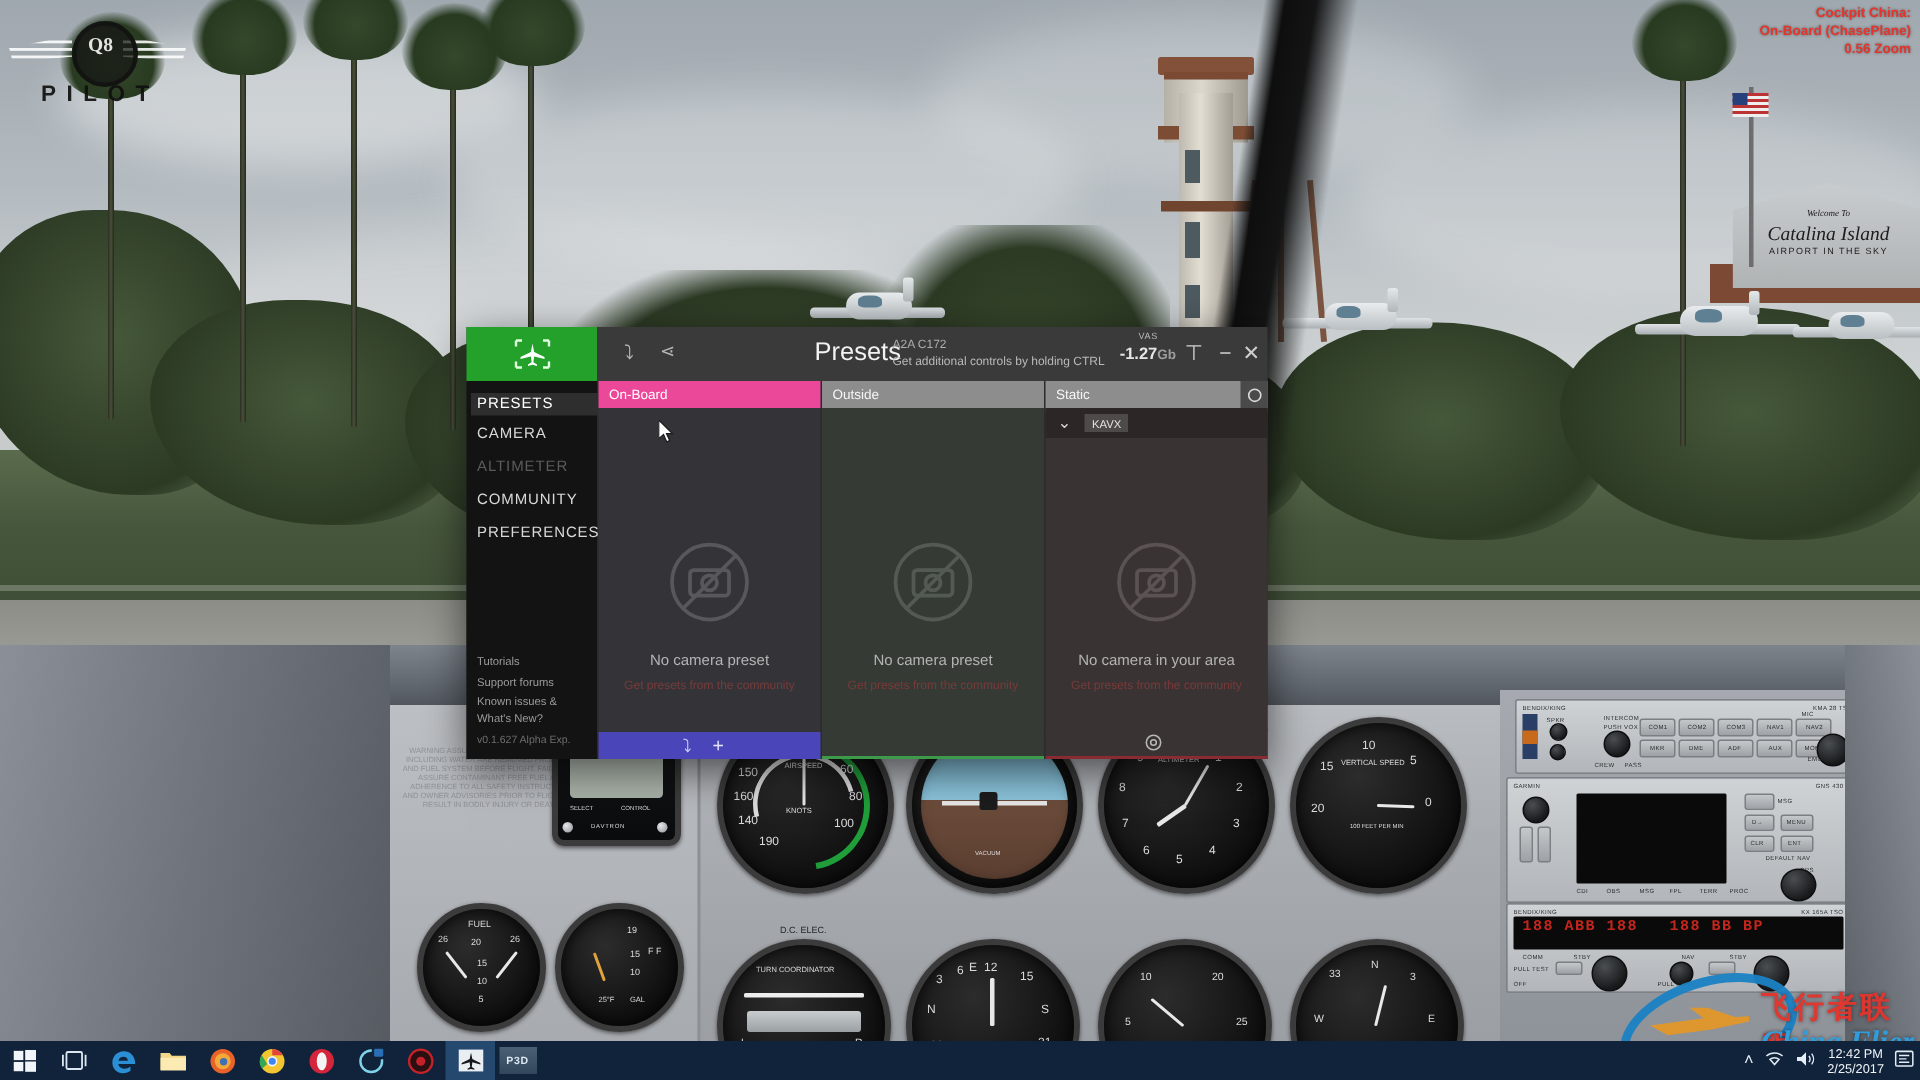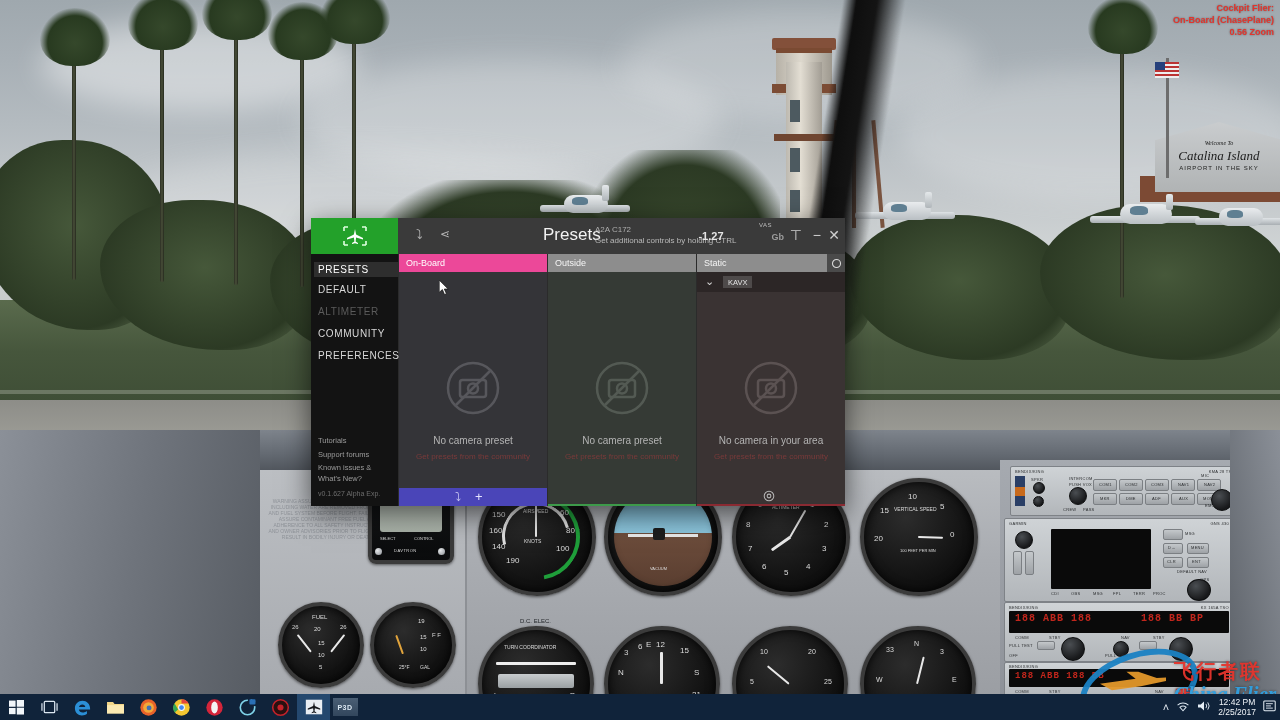--- a/index.html
+++ b/index.html
@@ -119,21 +119,21 @@
       background:#2b2b2b;box-shadow:0 8px 26px rgba(0,0,0,.6);}
   .cp-logo{position:absolute;left:0;top:0;width:87px;height:36px;background:#23a12a;display:flex;align-items:center;justify-content:center;}
   .cp-logo svg{display:block;}
   .cp-title{position:absolute;left:87px;top:0;right:0;height:36px;background:#3a3a3a;}
   .cp-ico{position:absolute;color:#b6b6b6;}
   .cp-presets{position:absolute;left:145px;top:7px;color:#f2f2f2;font-size:17px;}
   .cp-sub1{position:absolute;left:197px;top:7px;color:#aeaeae;font-size:8px;}
   .cp-sub2{position:absolute;left:197px;top:18px;color:#b9b9b9;font-size:8px;}
   .cp-vas-l{position:absolute;right:73px;top:4px;color:#bdbdbd;font-size:6px;letter-spacing:.5px;}
   .cp-vas-v{position:absolute;right:61px;top:12px;color:#e6e6e6;font-size:11px;font-weight:bold;}
-  .cp-vas-u{color:#9d9d9d;font-weight:bold;font-size:9px;margin-left:48px;}
+  .cp-vas-u{color:#9d9d9d;font-weight:bold;font-size:9px;}
   .cp-win{position:absolute;top:9px;color:#cfcfcf;font-size:14px;cursor:pointer;user-select:none;}
 
   .cp-side{position:absolute;left:0;top:36px;width:87px;height:252px;background:#131313;}
   .cp-navitem{position:absolute;left:7px;color:#d8d8d8;font-size:10px;letter-spacing:.6px;cursor:pointer;}
   .cp-navitem.active{background:#2e2e2e;color:#fff;}
   .cp-navitem.dim{color:#5b5b5b;}
   .cp-link{position:absolute;left:7px;color:#9b9b9b;font-size:7.5px;cursor:pointer;}
   .cp-ver{position:absolute;left:7px;top:490px;color:#6d6d6d;font-size:7px;}
 
   .col{position:absolute;top:36px;width:148px;height:252px;}
@@ -246,23 +246,30 @@
     </div>
     <div class="parked-plane" style="left:1195px;top:196px;width:90px;height:40px;">
       <div class="pp-wing" style="left:0;top:22px;width:90px;"></div>
       <div class="pp-body" style="left:24px;top:12px;width:44px;height:18px;"></div>
       <div class="pp-glass" style="left:32px;top:14px;width:16px;height:8px;"></div>
     </div>
 
     <div class="prop"></div>
   </div>
 
+  <div class="q8">
+    <div class="wing wl"></div>
+    <div class="wing wr"></div>
+    <div class="ring"></div>
+    <div class="q8t">Q8</div>
+    <div class="pt">PILOT</div>
+  </div>
 
   <div class="hud">
-    <div>Cockpit Flier:</div>
+    <div>Cockpit China:</div>
     <div>On-Board (ChasePlane)</div>
     <div>0.56 Zoom</div>
   </div>
 
   <div class="cockpit">
     <div class="glare"></div>
     <div class="panel"></div>
     <div class="panel-l"></div>
 
     <div class="warn-txt" style="left:268px;top:68px;">WARNING ASSURE THAT ALL CONTAMINANTS INCLUDING WATER ARE REMOVED FROM FUEL AND FUEL SYSTEM BEFORE FLIGHT. FAILURE TO ASSURE CONTAMINANT FREE FUEL AND ADHERENCE TO ALL SAFETY INSTRUCTIONS AND OWNER ADVISORIES PRIOR TO FLIGHT CAN RESULT IN BODILY INJURY OR DEATH.</div>
@@ -474,43 +481,35 @@
       <div class="av-lbl" style="left:108px;top:72px;">FPL</div>
       <div class="av-lbl" style="left:128px;top:72px;">TERR</div>
       <div class="av-lbl" style="left:148px;top:72px;">PROC</div>
     </div>
 
     <div class="avionics" style="left:1004px;top:172px;width:228px;height:58px;">
       <div class="av-lbl" style="left:4px;top:2px;">BENDIX/KING</div>
       <div class="av-lbl" style="right:4px;top:2px;">KX 165A TSO</div>
       <div class="av-dark" style="left:4px;top:8px;width:220px;height:22px;"></div>
       <div class="av-red" style="left:10px;top:10px;font-size:10px;letter-spacing:1px;">188 ABB  188</div>
-      <div class="av-red" style="left:136px;top:10px;font-size:10px;letter-spacing:1px;">188 BB  BP</div>
+      <div class="av-red" style="left:108px;top:10px;font-size:10px;letter-spacing:1px;">188 BB  BP</div>
       <div class="av-lbl" style="left:10px;top:32px;">COMM</div>
       <div class="av-lbl" style="left:44px;top:32px;">STBY</div>
       <div class="av-lbl" style="left:116px;top:32px;">NAV</div>
       <div class="av-lbl" style="left:148px;top:32px;">STBY</div>
       <div class="av-btn" style="left:32px;top:38px;width:16px;height:7px;"></div>
       <div class="av-btn" style="left:134px;top:38px;width:16px;height:7px;"></div>
       <div class="av-knob" style="left:56px;top:34px;width:22px;height:22px;"></div>
       <div class="av-knob" style="left:164px;top:34px;width:22px;height:22px;"></div>
       <div class="av-knob" style="left:108px;top:38px;width:14px;height:14px;"></div>
       <div class="av-lbl" style="left:4px;top:40px;">PULL TEST</div>
       <div class="av-lbl" style="left:4px;top:50px;">OFF</div>
       <div class="av-lbl" style="left:100px;top:50px;">PULL IDENT</div>
     </div>
 
-    <div class="avionics" style="left:1004px;top:232px;width:228px;height:34px;">
-      <div class="av-lbl" style="left:4px;top:1px;">BENDIX/KING</div>
-      <div class="av-dark" style="left:4px;top:6px;width:220px;height:18px;"></div>
-      <div class="av-red" style="left:10px;top:8px;font-size:9px;letter-spacing:1px;">188 ABB  188 BB</div>
-      <div class="av-lbl" style="left:10px;top:26px;">COMM</div>
-      <div class="av-lbl" style="left:44px;top:26px;">STBY</div>
-      <div class="av-lbl" style="left:150px;top:26px;">NAV</div>
-    </div>
 
   </div>
   <div class="lwall"></div>
   <div class="rwall"></div>
 
   <div class="cp">
 
     <div class="cp-logo">
       <svg width="26" height="22" viewBox="0 0 26 22">
         <g stroke="#dfffe0" stroke-width="1.6" fill="none">
@@ -530,21 +529,21 @@
       <div class="cp-vas-v">
         <span>-1.27</span><span class="cp-vas-u">Gb</span>
       </div>
       <div class="cp-win" style="right:43px;">⊤</div>
       <div class="cp-win" style="right:24px;">−</div>
       <div class="cp-win" style="right:5px;">✕</div>
     </div>
 
     <div class="cp-side">
       <div class="cp-navitem active" style="top:8px;padding:2px 4px;left:3px;width:78px;">PRESETS</div>
-      <div class="cp-navitem" style="top:30px;">DEFAULT</div>
+      <div class="cp-navitem" style="top:30px;">CAMERA</div>
       <div class="cp-navitem dim" style="top:52px;">ALTIMETER</div>
       <div class="cp-navitem" style="top:74px;">COMMUNITY</div>
       <div class="cp-navitem" style="top:96px;">PREFERENCES</div>
 
       <div class="cp-link" style="top:182px;">Tutorials</div>
       <div class="cp-link" style="top:196px;">Support forums</div>
       <div class="cp-link" style="top:209px;">Known issues &amp;</div>
       <div class="cp-link" style="top:220px;">What's New?</div>
       <div class="cp-ver" style="top:236px;">v0.1.627 Alpha Exp.</div>
     </div>

